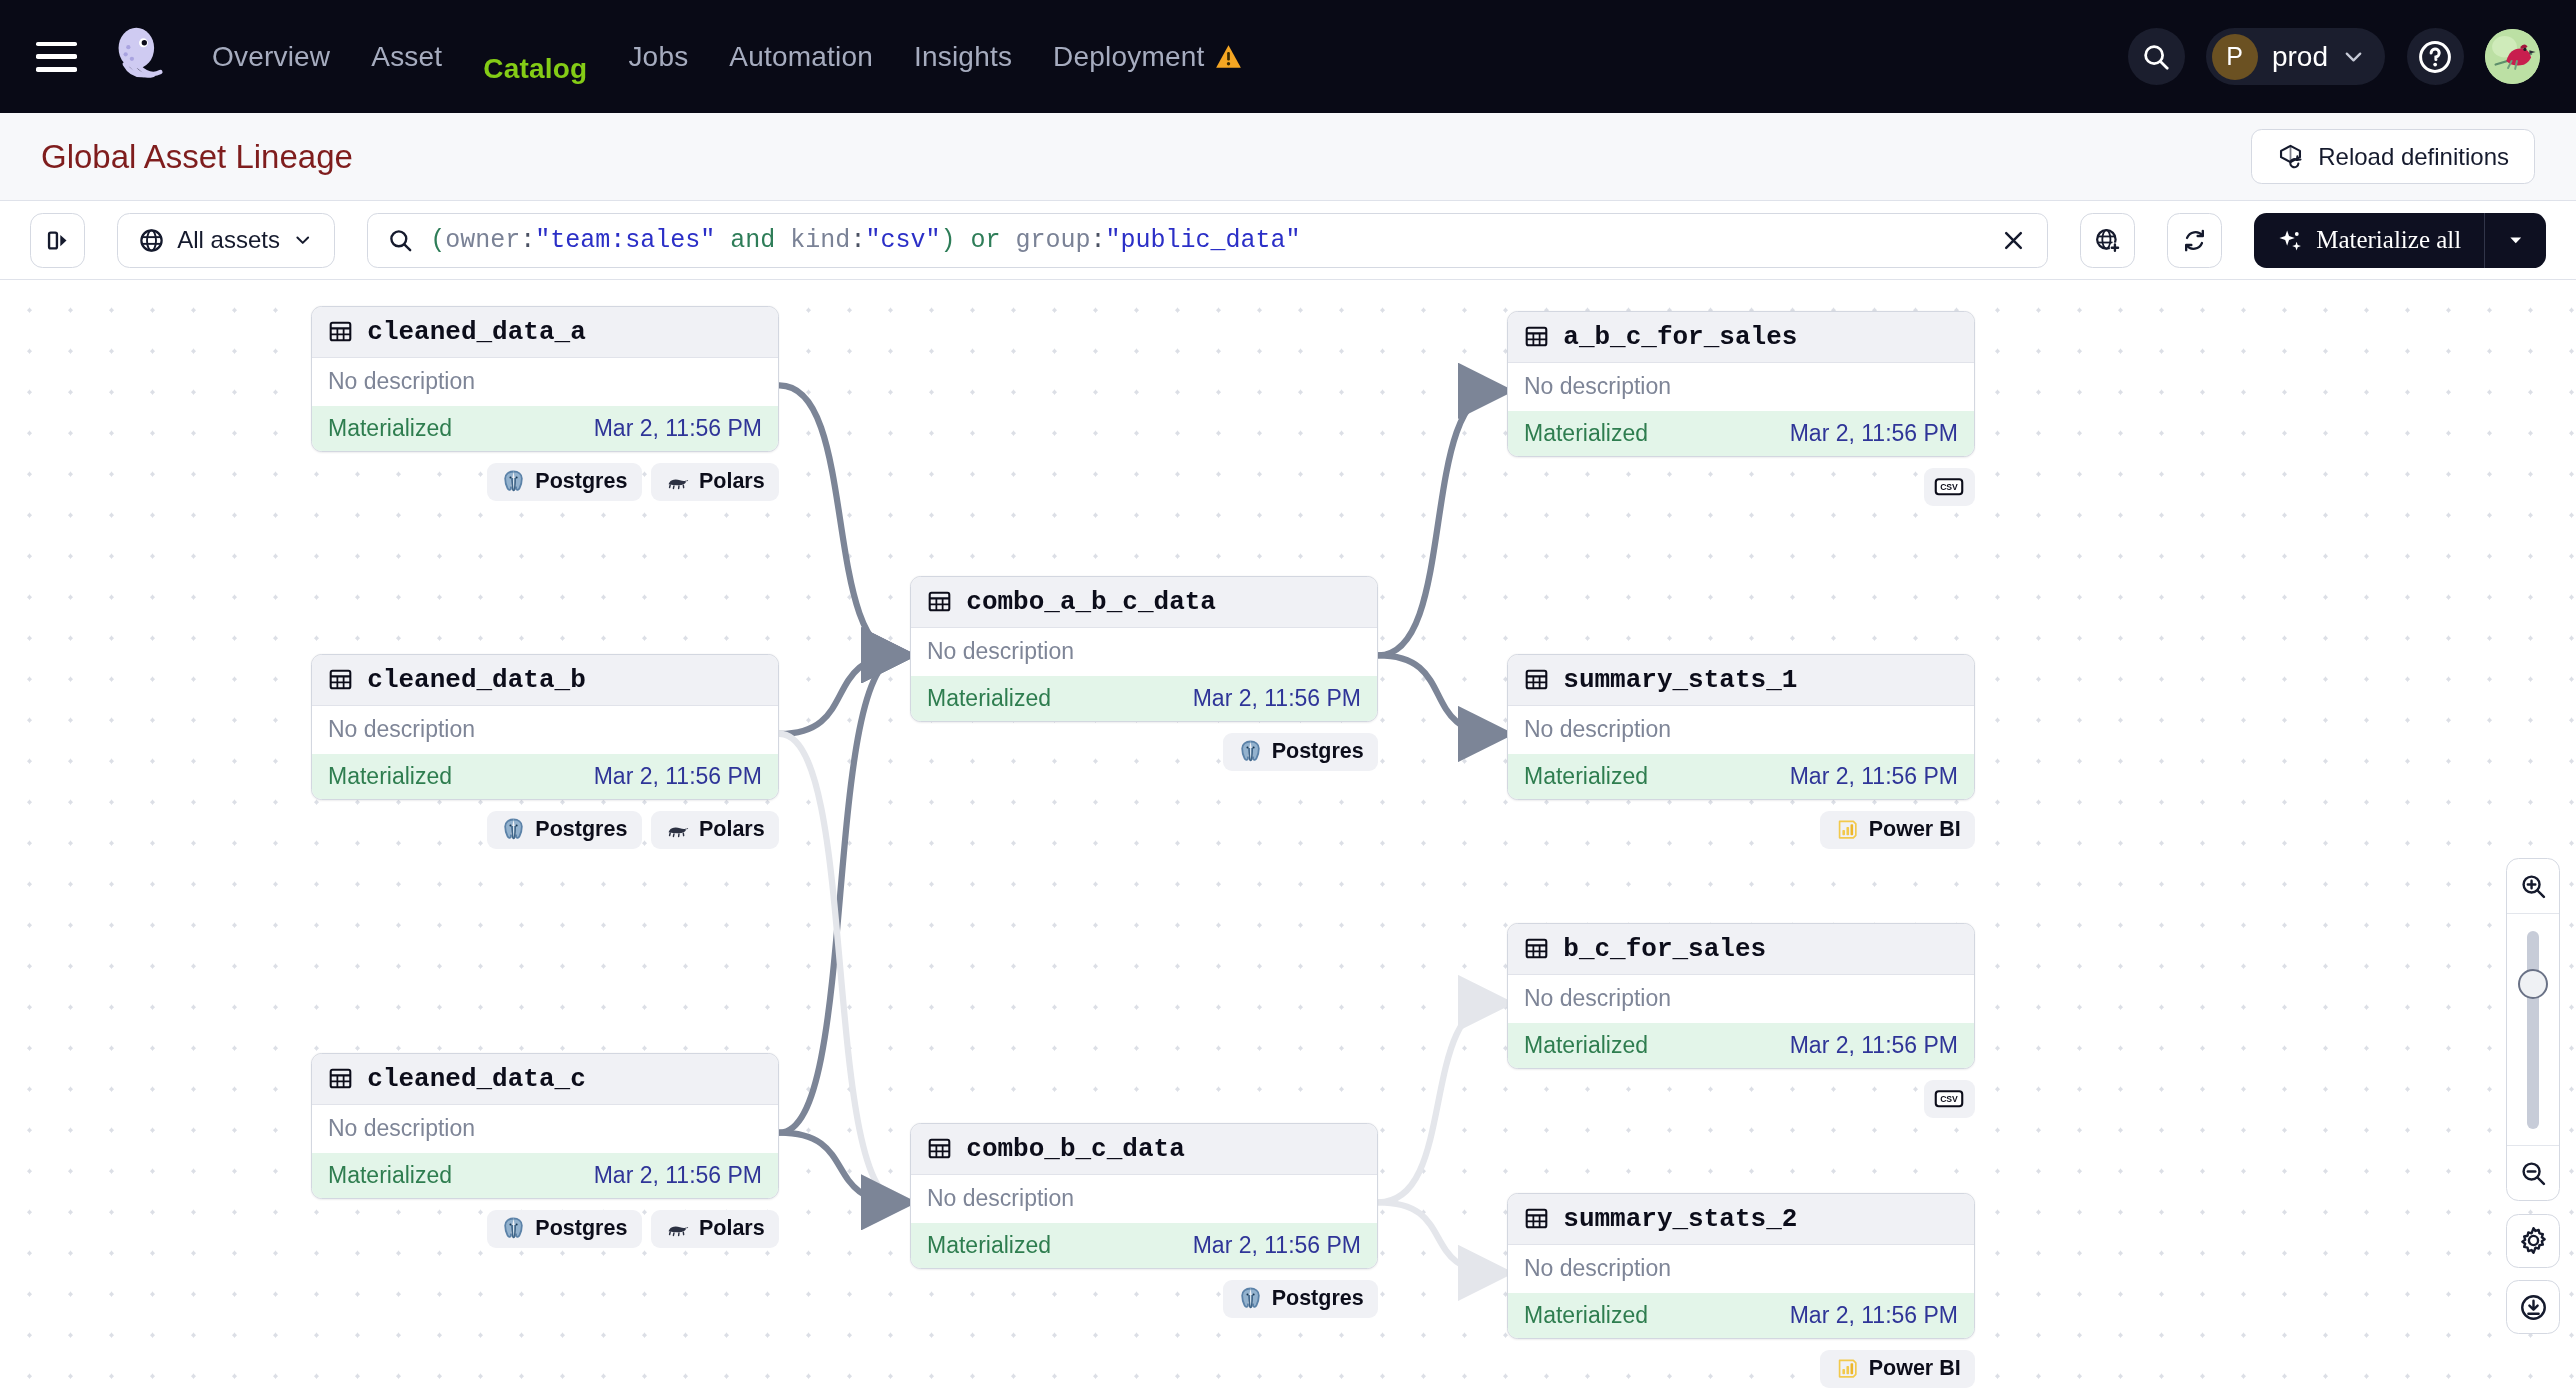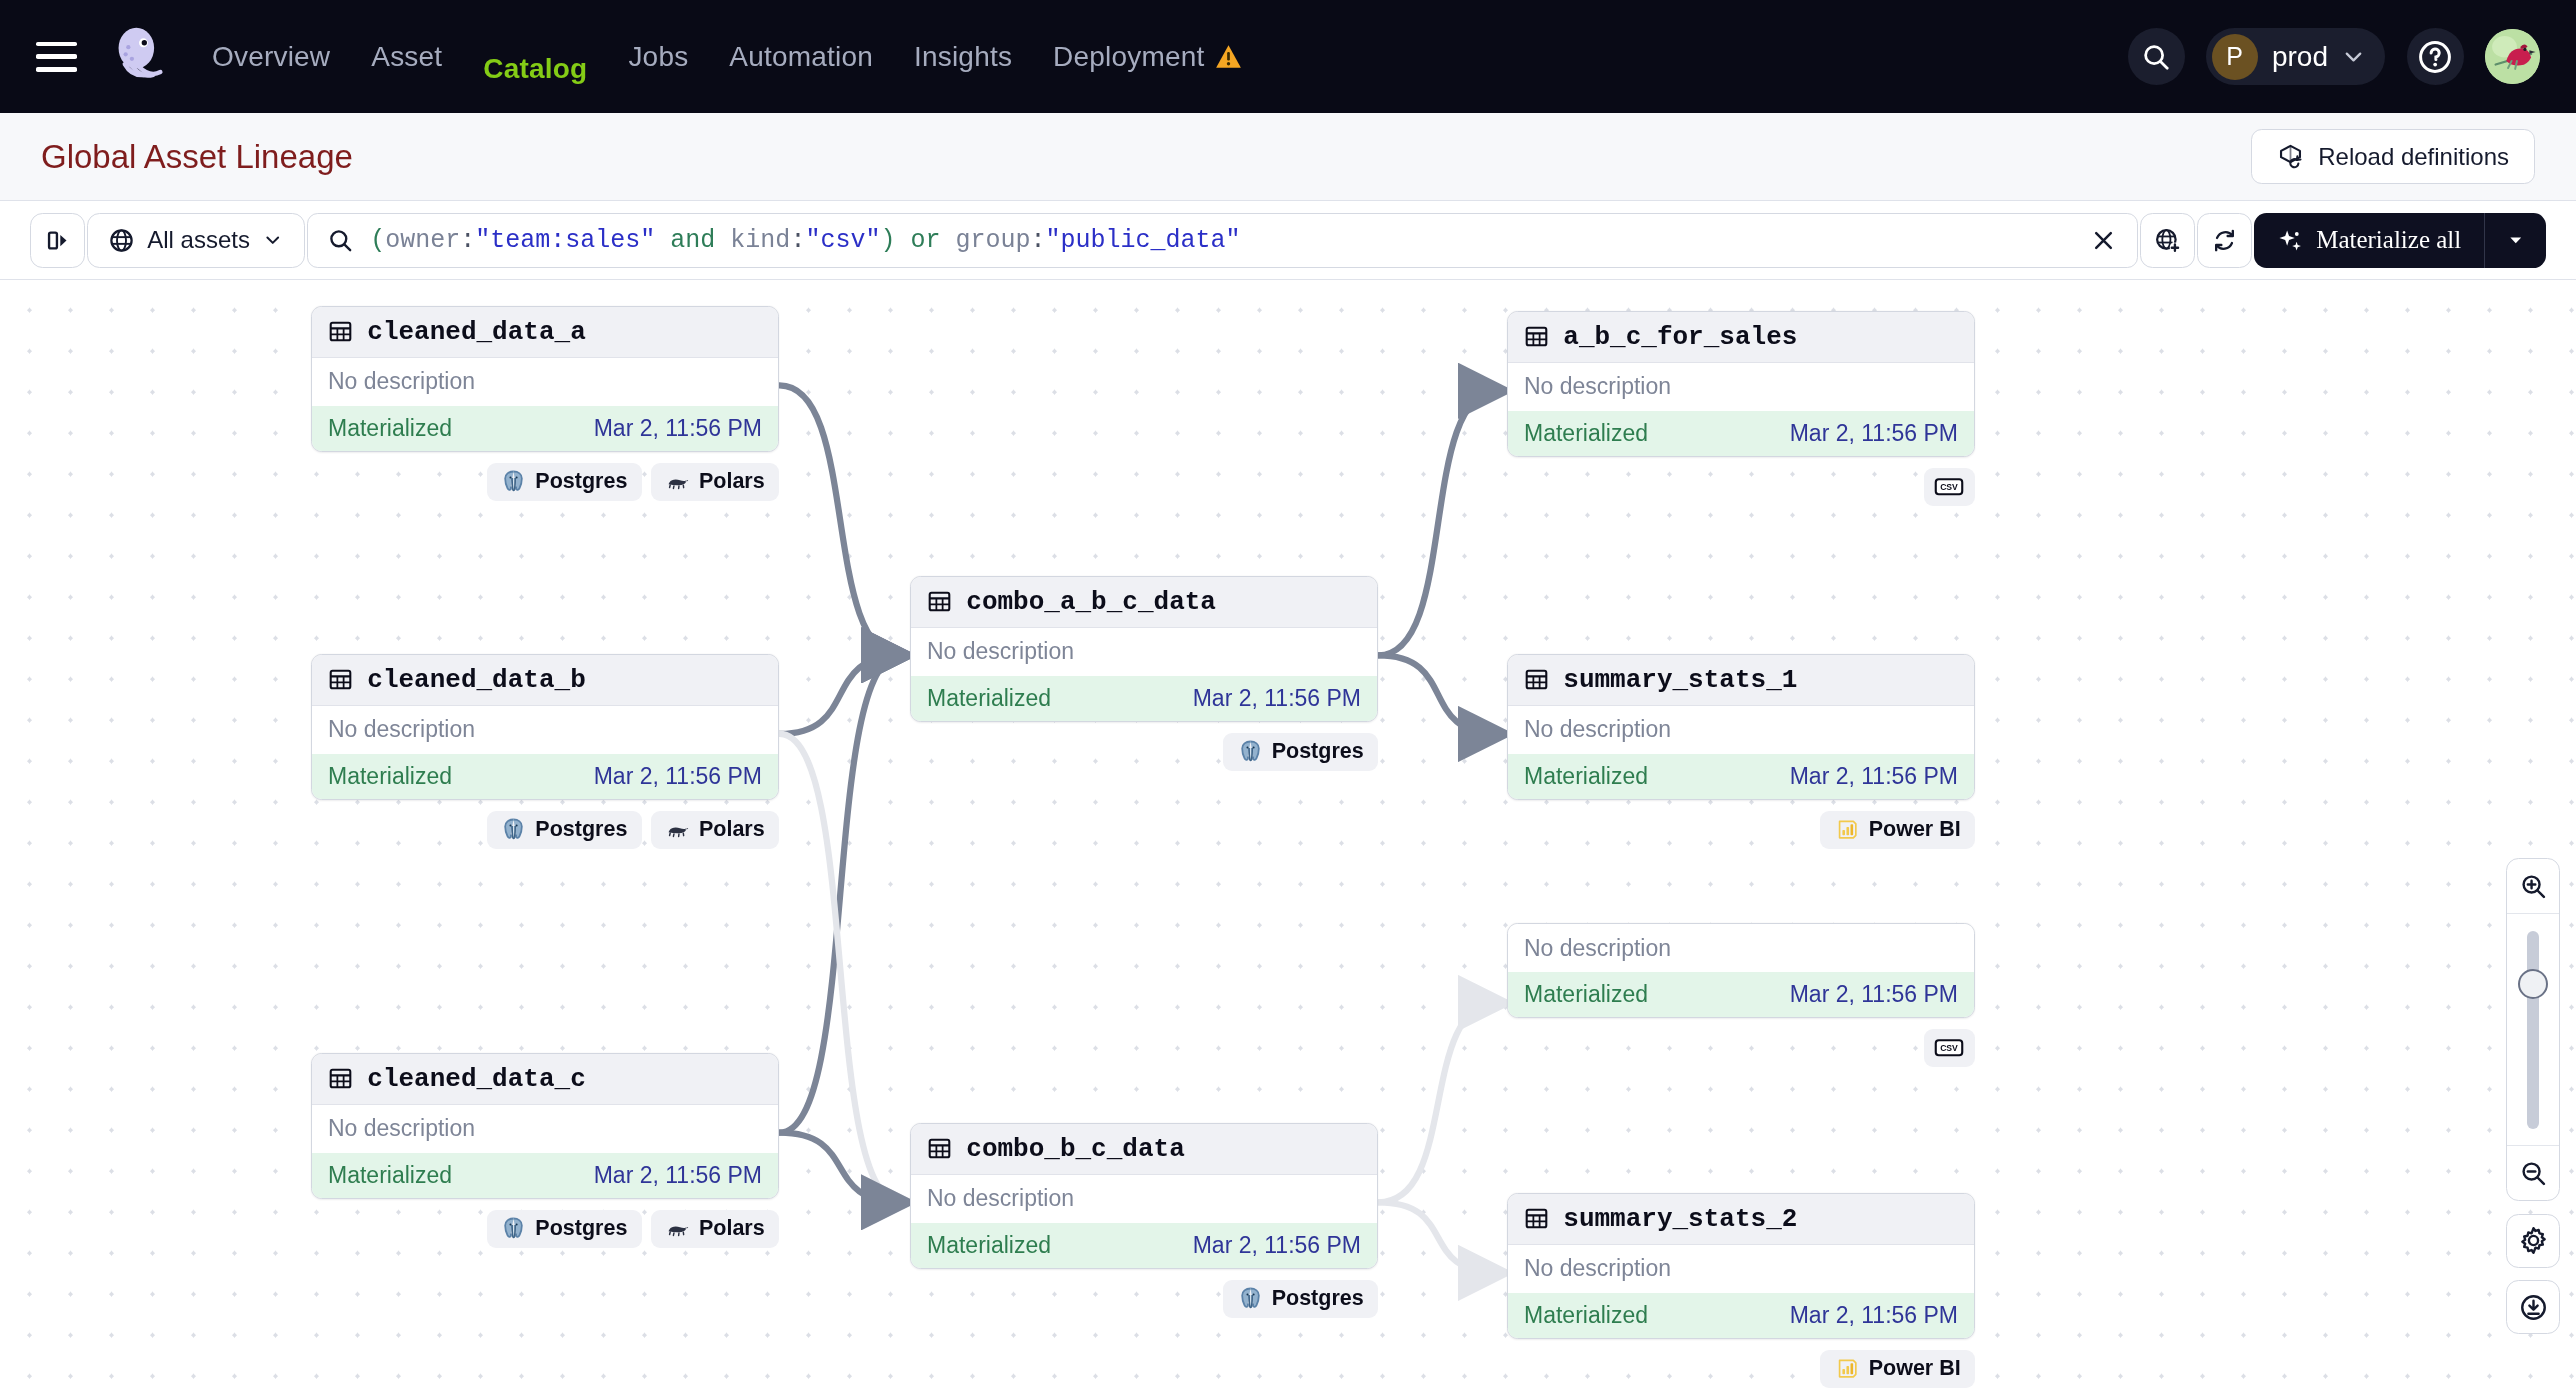--- a/index.html
+++ b/index.html
@@ -45,21 +45,21 @@
   .pagetitle { font-size: 33px; color:#7f1d1d; }
   .reloadbtn {
     margin-left:auto; display:flex; align-items:center; gap:14.3px;
     height: 55px; padding: 0 25px; border:0.9px solid #D5D9E2; border-radius:10.7px;
     background:#fff; font-size:24px; color:#151A2D; cursor:pointer;
   }
 
   
   .toolbar {
     height: 79px; background:#fff; border-bottom:0.9px solid #DFE2EA;
-    display:flex; align-items:center; gap: 2px; padding: 0 30px; position:relative; z-index:5;
+    display:flex; align-items:center; gap: 32px; padding: 0 30px; position:relative; z-index:5;
   }
   .sqbtn { width: 55px; height:55px; border:0.9px solid #D5D9E2; border-radius:12.5px;
     background:#fff; display:flex; align-items:center; justify-content:center; cursor:pointer; }
   .pillbtn { height: 55px; border:0.9px solid #D5D9E2; border-radius:12.5px; background:#fff;
     display:flex; align-items:center; gap:12.5px; padding: 0 19.7px; font-size:24px;
     color:#151A2D; cursor:pointer; }
   .searchbox {
     flex: 1; height: 55px; border:0.9px solid #D5D9E2; border-radius:10.7px; background:#fff;
     display:flex; align-items:center; gap:16px; padding: 0 19.7px; min-width:0;
   }
@@ -543,20 +543,30 @@
       <rect x="7.1" y="12.4" width="2.5" height="5.2" rx=".7" fill="#F2C94C"></rect>
       <rect x="11" y="9.6" width="2.5" height="8" rx=".7" fill="#F2C94C"></rect>
       <rect x="14.9" y="7" width="2.5" height="10.6" rx=".7" fill="#EDB62B"></rect>
             </svg>
             <span>Power BI</span>
             </div>
         </div>
       </div>
       <div class="node" style="left: 1507px; top: 644px;">
     <div class="card">
+      <div class="card-head">
+        <svg width="25" height="25" viewBox="0 0 24 24">
+      <rect x="2.6" y="3.6" width="18.8" height="16.8" rx="1.8" stroke="#0C0D1A" stroke-width="2" fill="none"></rect>
+      <line x1="2.6" y1="9" x2="21.4" y2="9" stroke="#0C0D1A" stroke-width="2"></line>
+      <line x1="2.6" y1="14.8" x2="21.4" y2="14.8" stroke="#0C0D1A" stroke-width="1.7"></line>
+      <line x1="9" y1="9" x2="9" y2="20.4" stroke="#0C0D1A" stroke-width="1.7"></line>
+      <line x1="15" y1="9" x2="15" y2="20.4" stroke="#0C0D1A" stroke-width="1.7"></line>
+            </svg>
+        <span class="card-name">b_c_for_sales</span>
+      </div>
       <div class="card-desc">No description</div>
       <div class="card-status">
         <span class="lbl">Materialized</span>
         <span class="ts">Mar 2, 11:56 PM</span>
       </div>
     </div>
     <div class="tags">
           <div class="tag iconly">
               <svg width="30" height="21.5" viewBox="0 0 34 24" style="font-size:24px">
       <rect x="2" y="3.5" width="30" height="17" rx="3.4" stroke="#0C0D1A" stroke-width="2.4" fill="#fff"></rect>

